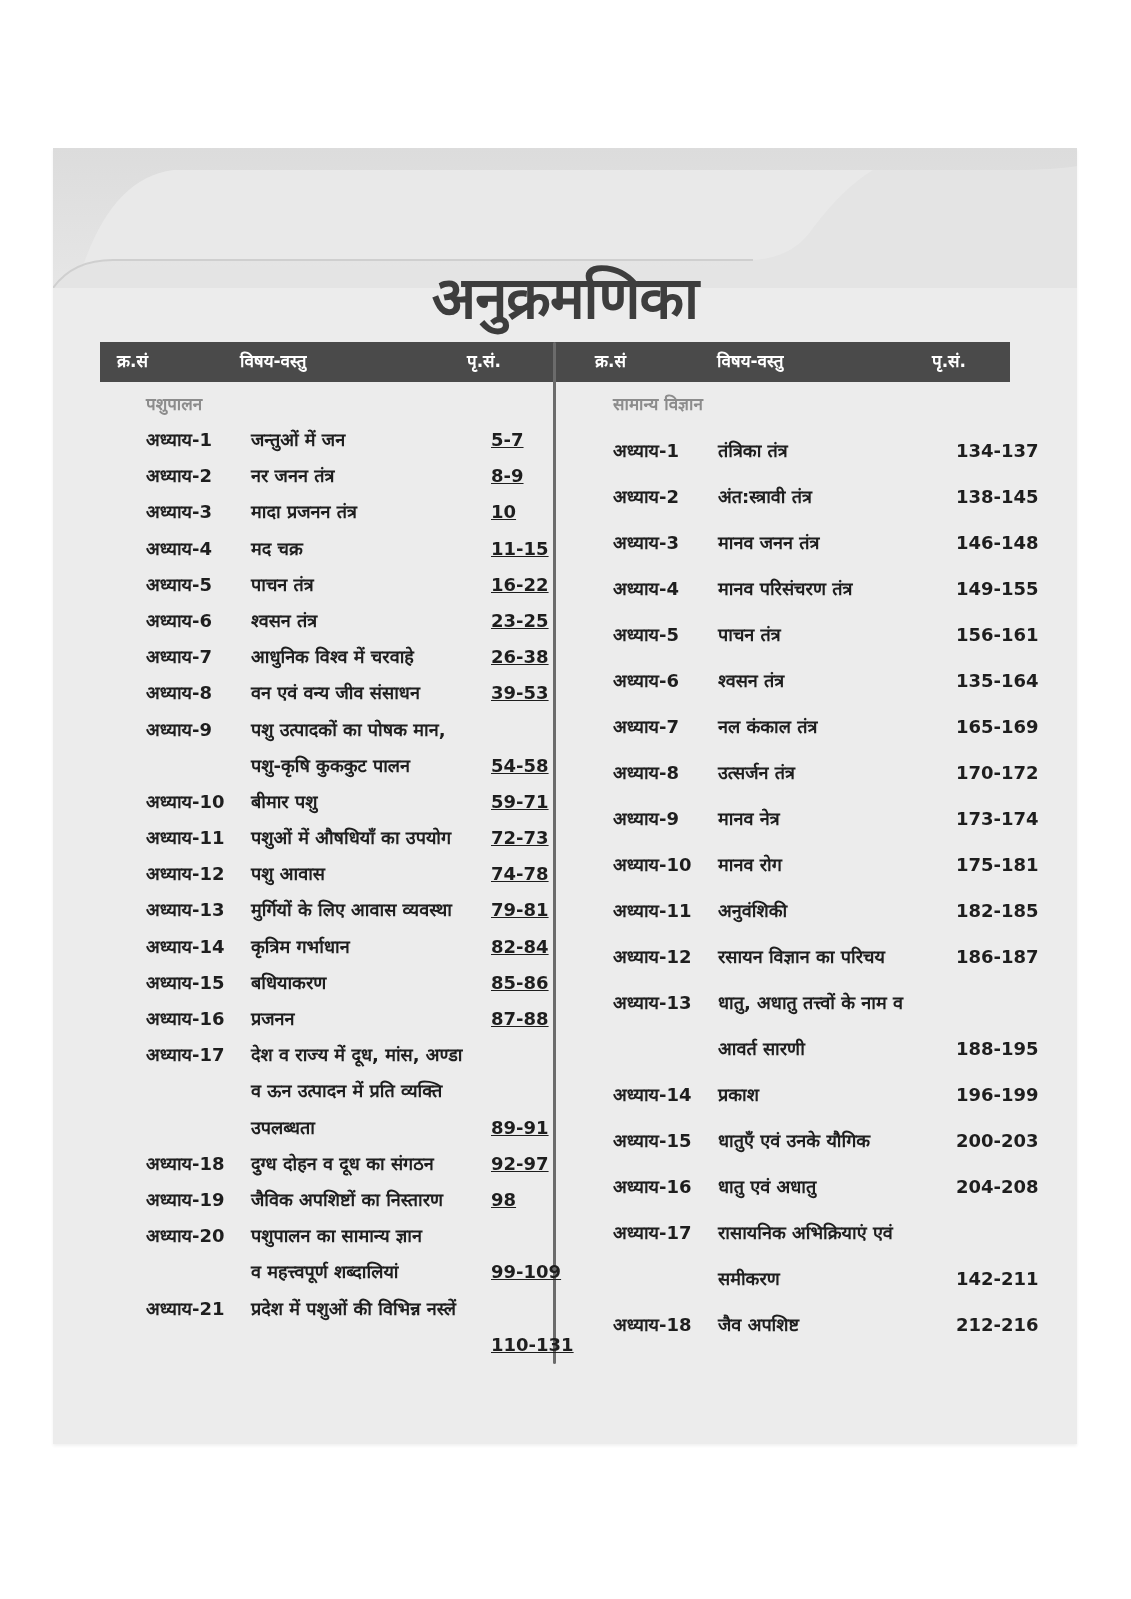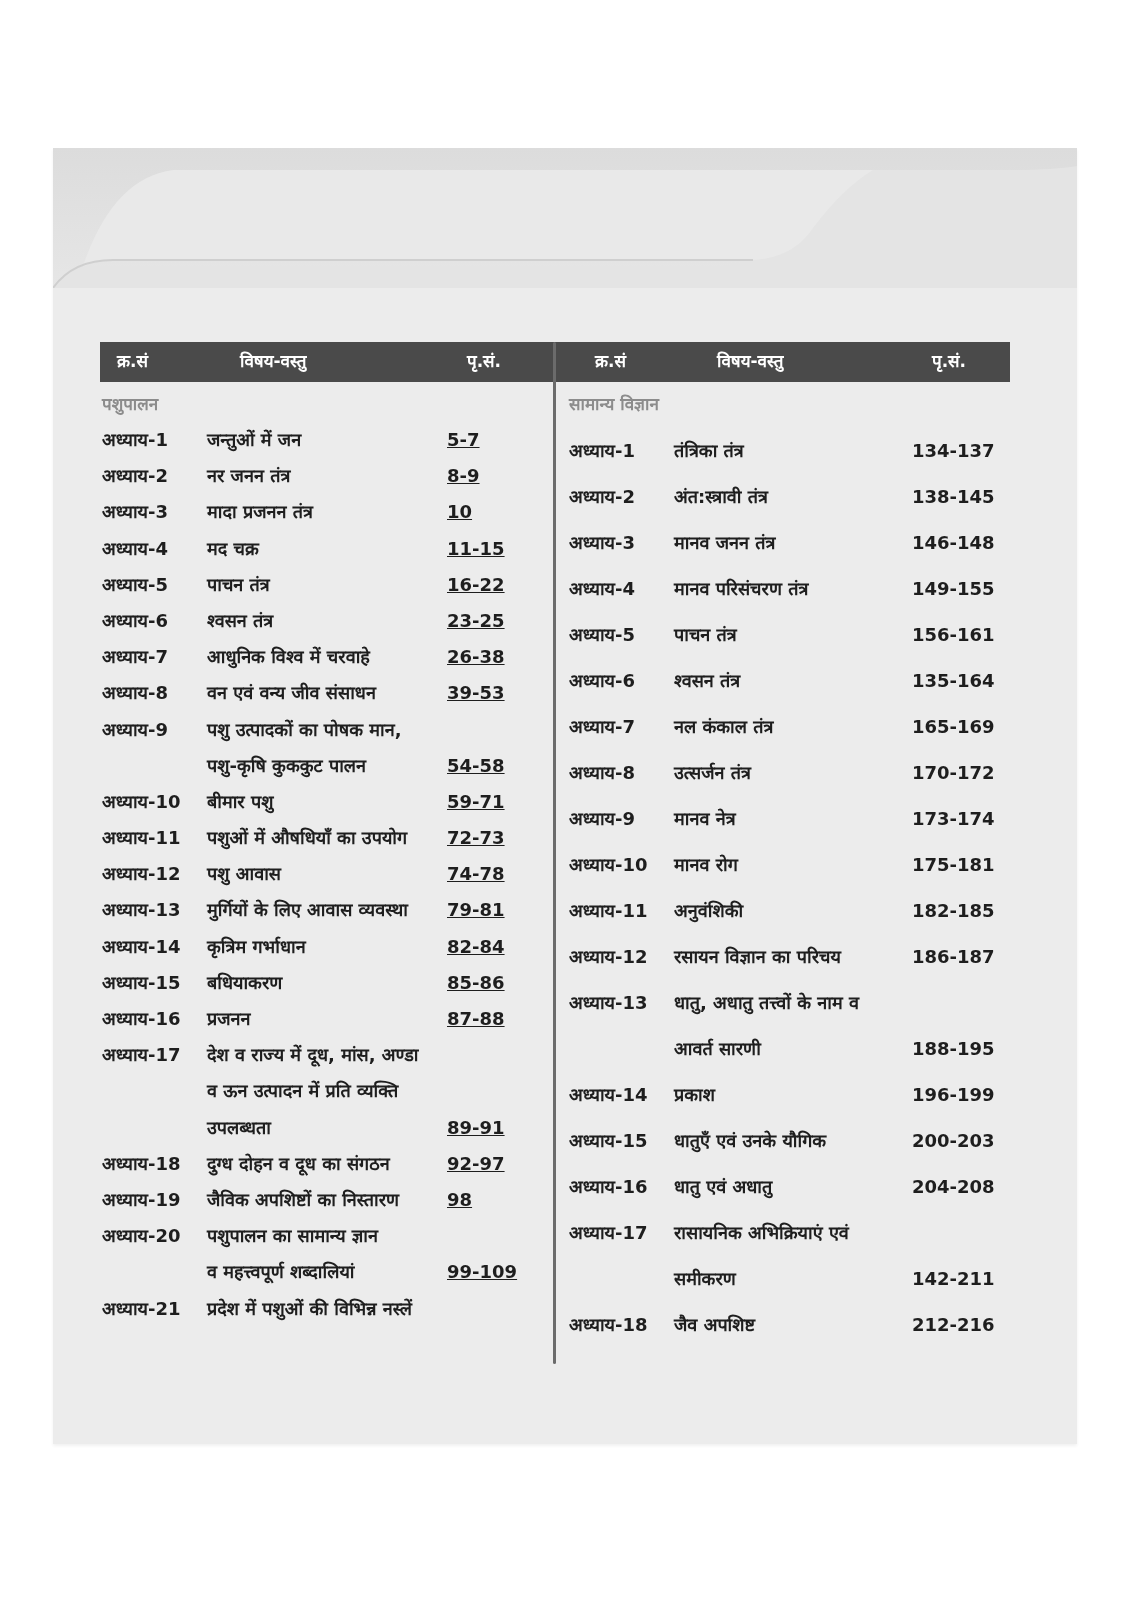--- a/index.html
+++ b/index.html
@@ -25,21 +25,21 @@
     position: relative; height: 40px; background: #4a4a4a; color: #ffffff;
     font-weight: bold; font-size: 17px;
   }
   .hcell { position: absolute; top: 7px; }
 
   .divider {
     position: absolute; left: 503px; top: 194px; width: 3px; height: 1062px;
     background: #6b6b6b; border-radius: 2px;
   }
 
-  .col { position: absolute; top: 244px; }
+  .col { position: absolute; top: 244px; margin-left: 44px; }
   .col-left { left: 47px; width: 430px; }
   .col-right { left: 514px; width: 455px; }
 
   .section-label {
     font-size: 17px; font-weight: bold; color: #8c8c8c; height: 30px; padding-left: 2px;
   }
 
   .row { position: relative; font-weight: bold; font-size: 18px; color: #1e1e1e; }
   .col-left .row { height: 36.2px; line-height: 36px; }
   .col-right .row { height: 46px; line-height: 46px; }
@@ -59,20 +59,21 @@
         <stop offset="0" stop-color="#dcdcdc"></stop>
         <stop offset="1" stop-color="#e6e6e6"></stop>
       </linearGradient>
     </defs>
     <rect x="0" y="0" width="1024" height="140" fill="#e4e4e4"></rect>
     <path d="M0,0 L1024,0 L1024,18 Q1000,22 960,22 L820,22 Q770,22 760,40 L720,95 Q705,115 670,118 L40,118 Q15,118 5,135 L0,140 Z" fill="url(#g1)"></path>
     <path d="M30,118 Q60,30 120,22 L820,22 Q790,40 760,80 Q740,110 700,112 L50,112 Z" fill="#e9e9e9"></path>
     <path d="M0,140 Q20,112 60,112 L700,112" fill="none" stroke="#cfcfcf" stroke-width="2"></path>
   </svg>
 
+  <div class="title">अनुक्रमणिका</div>
 </div>
 
 <div class="toc" style="left:100px; top:342px; width:910px;">
   <div class="header-bar">
     <span class="hcell" style="left:17px;">क्र.सं</span>
     <span class="hcell" style="left:140px;">विषय-वस्तु</span>
     <span class="hcell" style="left:367px;">पृ.सं.</span>
     <span class="hcell" style="left:495px;">क्र.सं</span>
     <span class="hcell" style="left:617px;">विषय-वस्तु</span>
     <span class="hcell" style="left:832px;">पृ.सं.</span>
@@ -202,20 +203,25 @@
       <div class="row">
         <span class="num"></span>
         <span class="name">व महत्त्वपूर्ण शब्दालियां</span>
         <span class="page">99-109</span>
       </div>
       <div class="row">
         <span class="num">अध्याय-21</span>
         <span class="name">प्रदेश में पशुओं की विभिन्न नस्लें</span>
         <span class="page"></span>
       </div>
+      <div class="row">
+        <span class="num"></span>
+        <span class="name"></span>
+        <span class="page">110-131</span>
+      </div>
     </div>
 </div>
 
 <div class="col col-right" style="left:567px; top:392px;">
   <div class="section-label">सामान्य विज्ञान</div>
   <div class="rows-start"></div>
   <div id="right-rows">
       <div class="row">
         <span class="num">अध्याय-1</span>
         <span class="name">तंत्रिका तंत्र</span>

